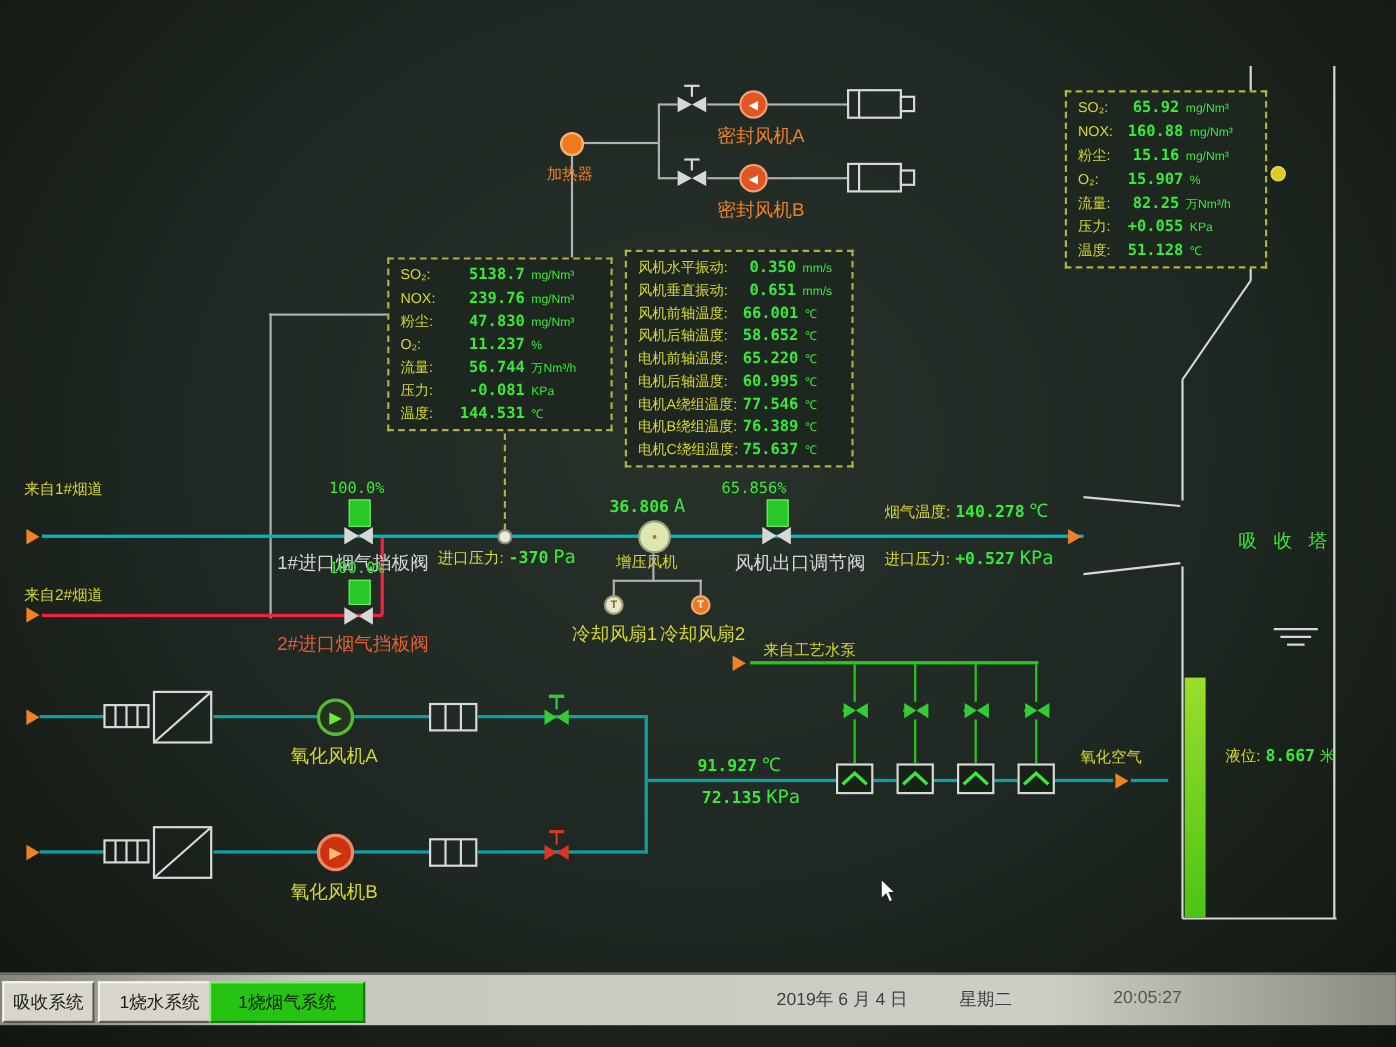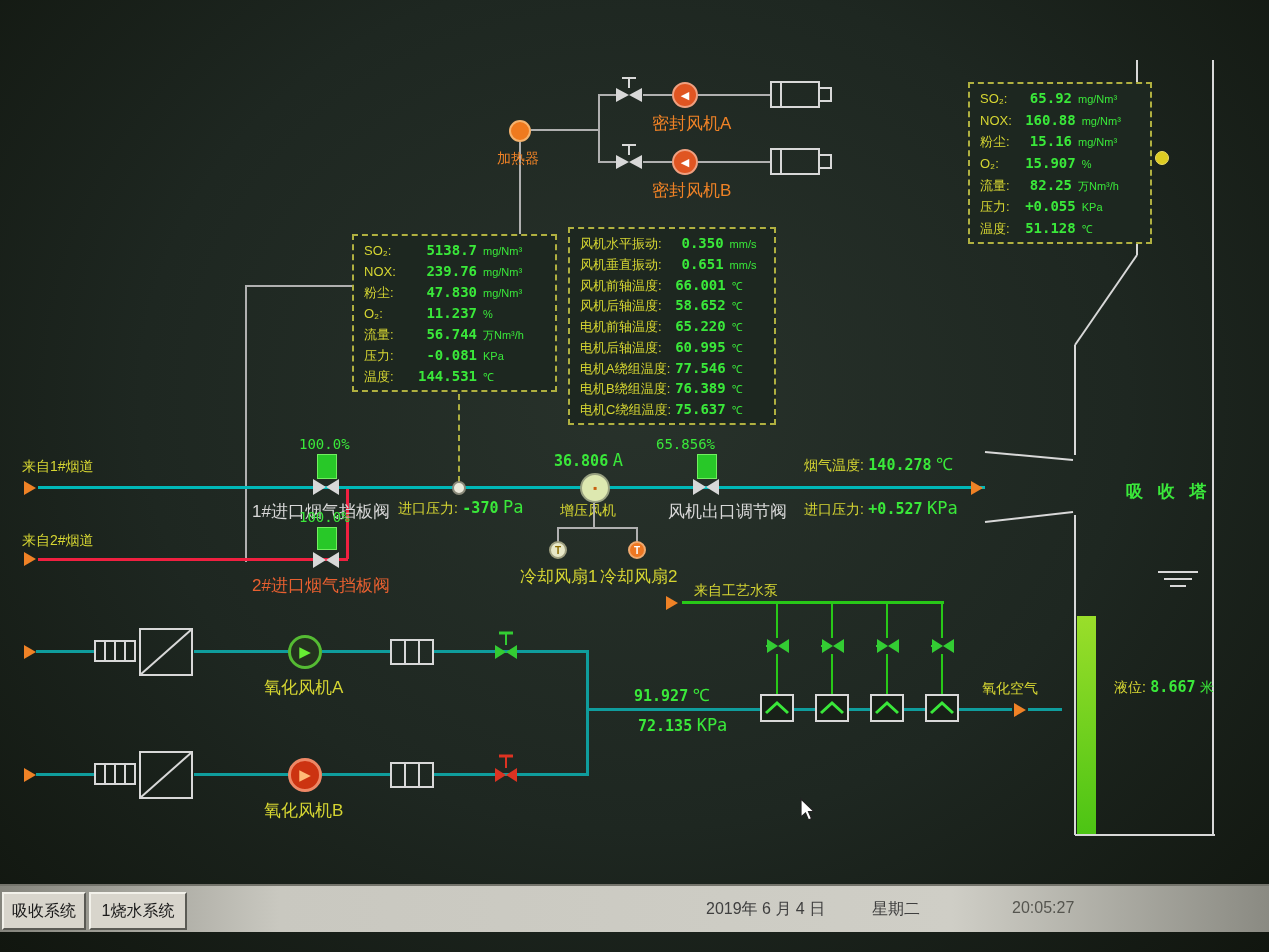--- a/index.html
+++ b/index.html
@@ -215,21 +215,21 @@
         <span class="pl">温度:</span>
         <span class="pv">51.128</span>
         <span class="pu">℃</span>
       </div>
   </div>
 
   <div class="fan" style="left:1155px;top:151px;width:14px;height:14px;background:#ddcc22;border:1px solid #eedd66"></div>
 
   <div class="pipe cyan-p" style="left:38px;top:486px;width:947px;height:3px"></div>
   <div class="arr" style="left:24px;top:481px"></div>
-  <div class="abs yellow f14" style="left:22px;top:458px">来自1#烟道</div>
+  <div class="abs yellow f14" style="left:22px;top:436px">来自1#烟道</div>
 
   <div class="pipe red-p" style="left:38px;top:558px;width:310px;height:3px"></div>
   <div class="pipe red-p" style="left:346px;top:489px;width:3px;height:70px"></div>
   <div class="arr" style="left:24px;top:552px"></div>
   <div class="abs yellow f14" style="left:22px;top:532px">来自2#烟道</div>
 
   <div class="abs green f14" style="left:299px;top:436px">100.0%</div>
   <div class="gbar" style="left:317px;top:454px;height:25px"></div>
   <svg style="left:312px;top:478px" width="28" height="18">
     <path d="M1,1 L14,9 L1,17 Z" fill="#d8d8d8"></path>
@@ -432,32 +432,33 @@
     <line x1="95" y1="295" x2="95" y2="405" stroke="#d8d8d8" stroke-width="2"></line>
     <line x1="95" y1="465" x2="95" y2="785" stroke="#d8d8d8" stroke-width="2"></line>
     <line x1="95" y1="785" x2="235" y2="785" stroke="#d8d8d8" stroke-width="2"></line>
     <line x1="5" y1="402" x2="93" y2="410" stroke="#d8d8d8" stroke-width="2"></line>
     <line x1="5" y1="472" x2="93" y2="462" stroke="#d8d8d8" stroke-width="2"></line>
     <line x1="178" y1="522" x2="218" y2="522" stroke="#d8d8d8" stroke-width="2"></line>
     <line x1="184" y1="529" x2="212" y2="529" stroke="#d8d8d8" stroke-width="2"></line>
     <line x1="190" y1="536" x2="206" y2="536" stroke="#d8d8d8" stroke-width="2"></line>
   </svg>
   <div class="lvlbar" style="left:1077px;top:616px;width:19px;height:218px"></div>
-  <div class="abs green" style="left:1126px;top:480px;font-size:17px;letter-spacing:5px;font-weight:bold;font-family:'Liberation Sans',sans-serif">吸 收 塔</div>
+  <div class="abs green" style="left:1126px;top:480px;font-size:17px;letter-spacing:5px;font-weight:normal;font-family:'Liberation Sans',sans-serif">吸 收 塔</div>
   <div class="abs" style="left:1114px;top:678px">
     <span class="yellow f14">液位:</span>
     <span class="green f15">8.667</span>
     <span class="green f14">米</span>
   </div>
 
   <svg style="left:800px;top:798px;z-index:20" width="22" height="24" viewBox="0 0 22 24">
     <polygon points="1,1 1,19 5.5,15 8.5,22 11.5,20.5 8.5,13.5 14,13.5" fill="#ffffff" stroke="#222" stroke-width="1.2"></polygon>
   </svg>
 
   <div class="tabbar">
     <div class="tab" style="left:2px;width:84px">吸收系统</div>
-    <div class="tab" style="left:89px;width:98px">1烧水系统</div>
+    <div class="tab" style="left:89px;width:112px">1烧水系统</div>
+    <div class="tab active" style="left:190px;width:142px">1烧烟气系统</div>
     <div class="barlbl" style="left:706px">2019年 6 月 4 日</div>
     <div class="barlbl" style="left:872px">星期二</div>
     <div class="barlbl" style="left:1012px;color:#55554f">20:05:27</div>
   </div>
 
 </div>
 
 </body></html>

